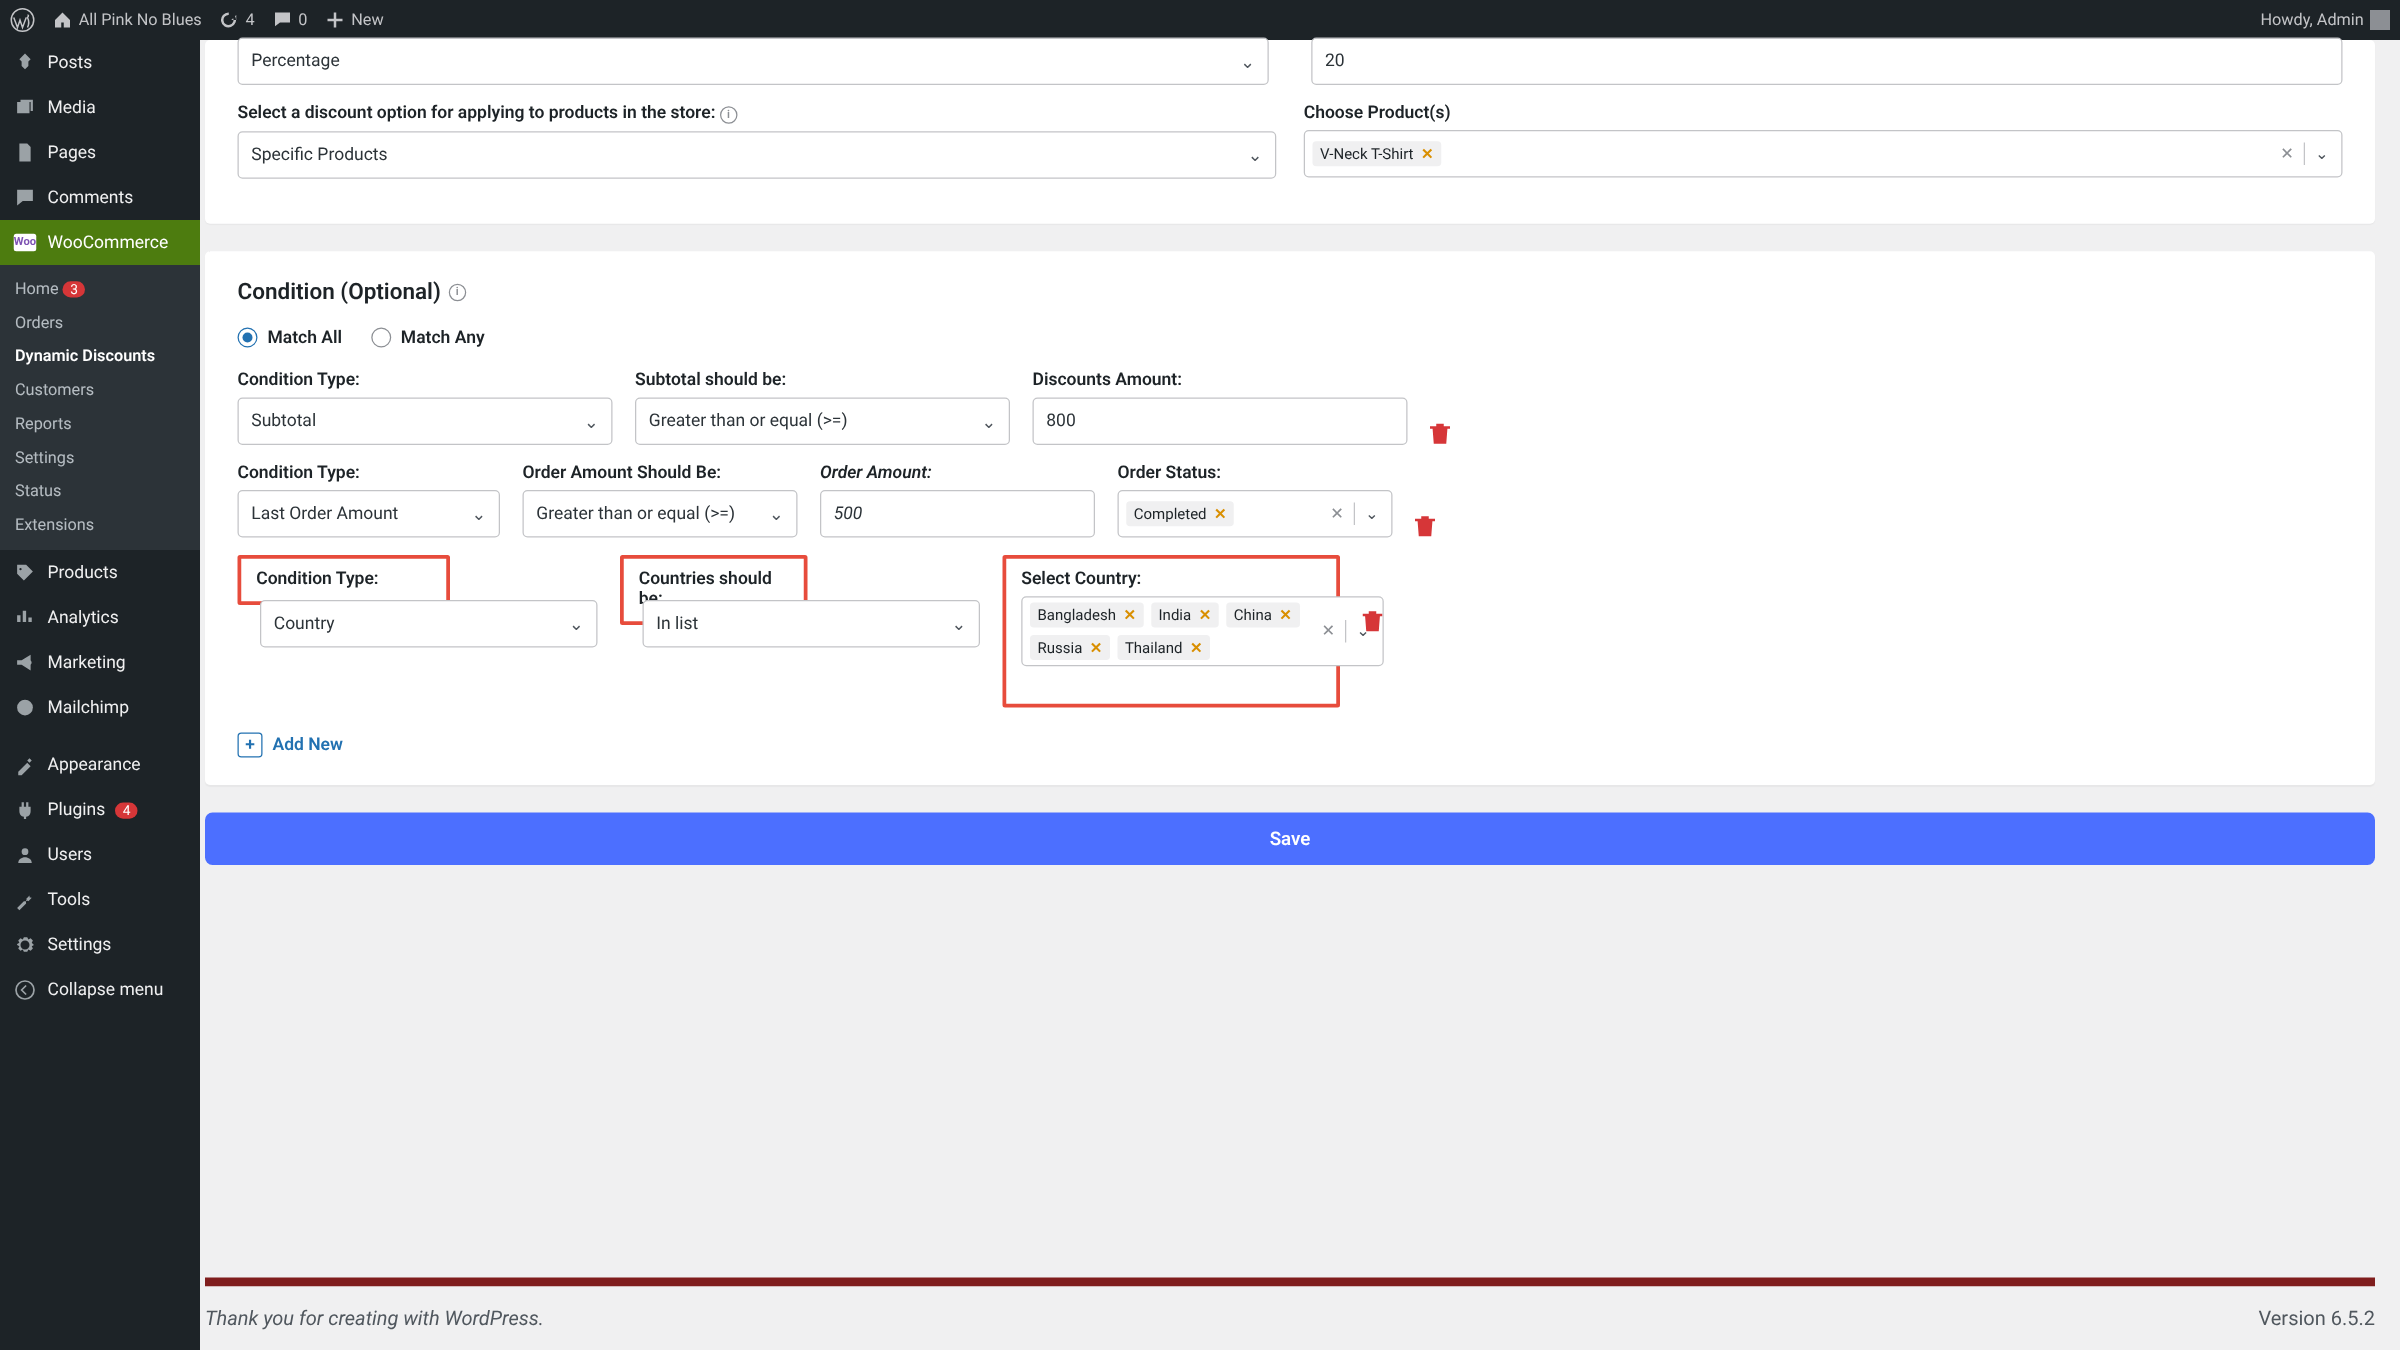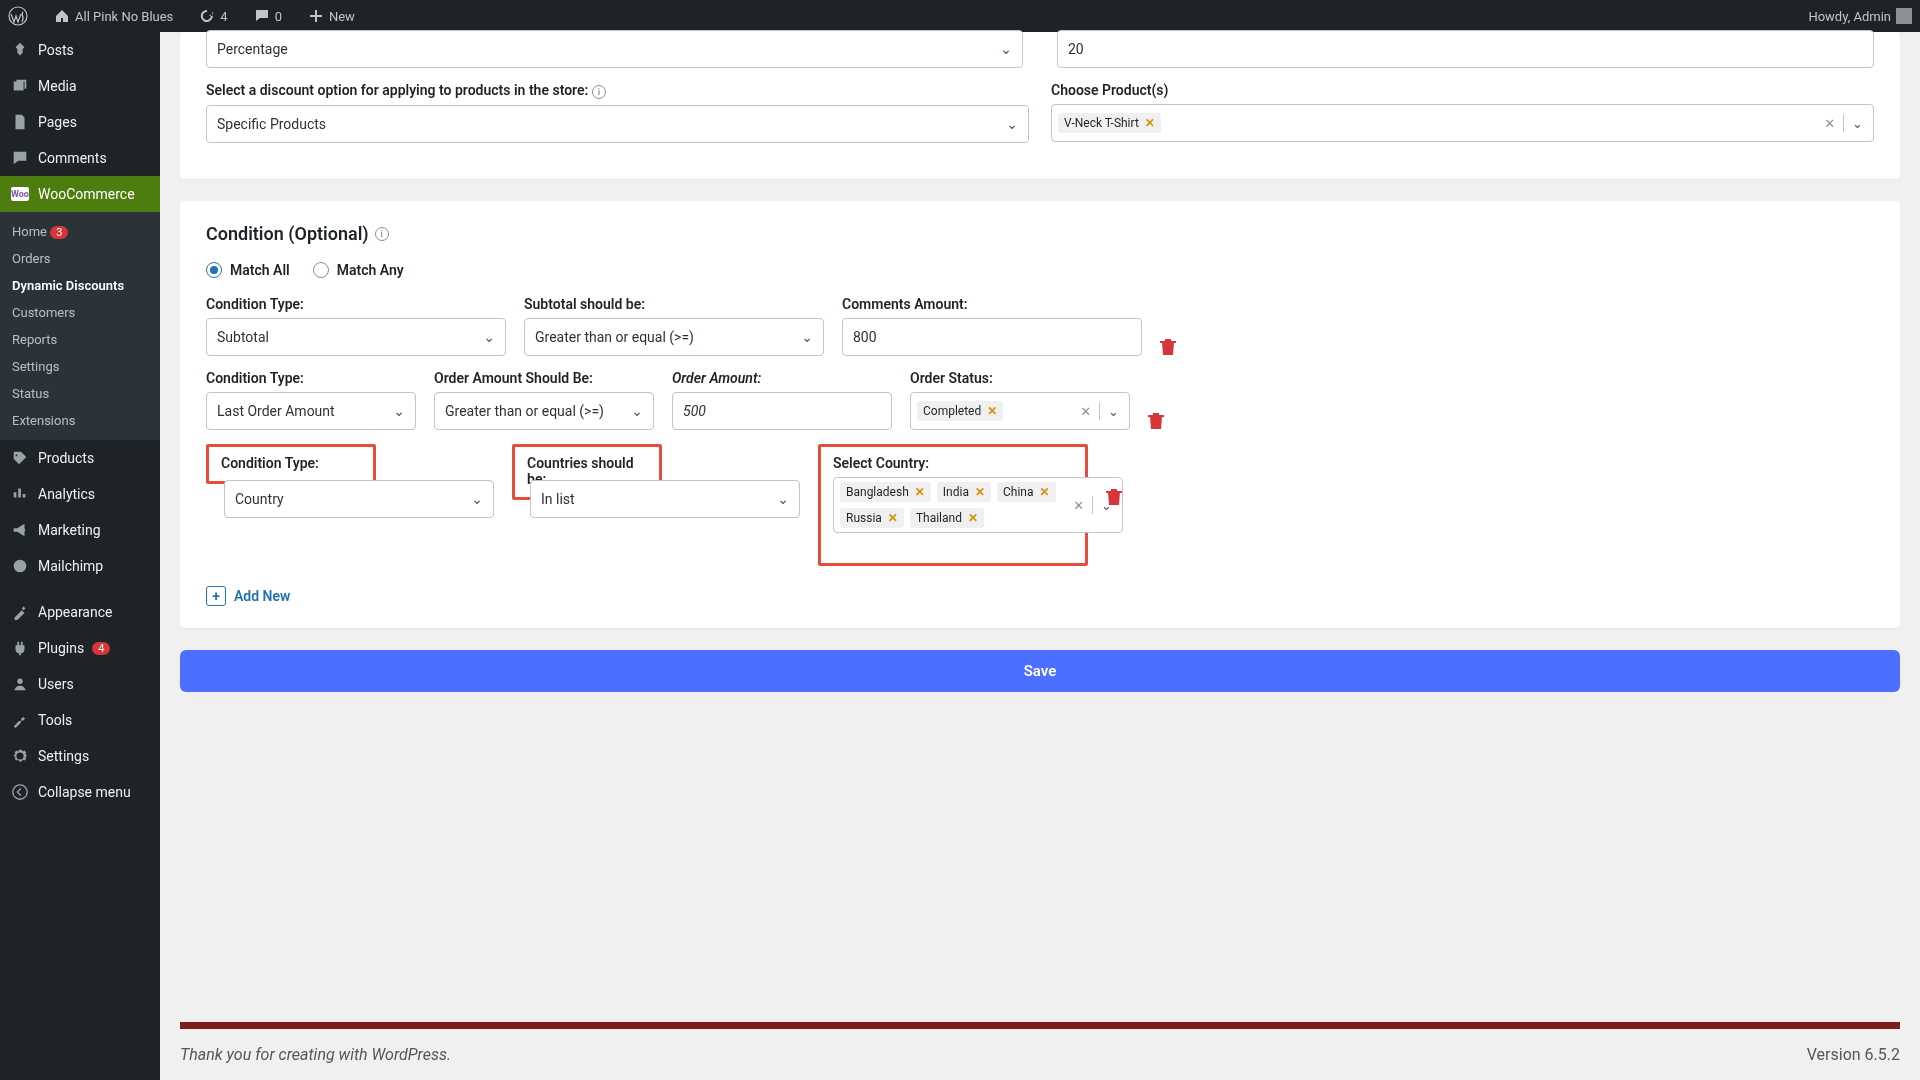--- a/index.html
+++ b/index.html
@@ -1,38 +1,38 @@
 <!DOCTYPE html>
 <html><head>
 <meta charset="utf-8">
 <style>
 * { margin: 0; padding: 0; box-sizing: border-box; font-family: -apple-system, BlinkMacSystemFont, "Segoe UI", Roboto, sans-serif; }
 body { background: #f0f0f1; font-size: 13px; color: #1d2327; }
 
 
 .admin-bar { height: 32px; background: #1d2327; color: #c3c4c7; display: flex; align-items: center; padding: 0 8px; justify-content: space-between; font-size: 13px; }
-.admin-bar-left, .admin-bar-right { display: flex; align-items: center; gap: 26px; }
+.admin-bar-left, .admin-bar-right { display: flex; align-items: center; gap: 14px; }
 .admin-bar-item { display: flex; align-items: center; gap: 5px; cursor: pointer; color: #c3c4c7; }
 .avatar-sq { width: 16px; height: 16px; background: #8c8f94; }
 
 
 .sidebar { position: fixed; left: 0; top: 32px; bottom: 0; width: 160px; background: #1d2327; color: #f0f0f1; font-size: 14px; }
 .menu-item { display: flex; align-items: center; gap: 8px; padding: 8px 10px; color: #f0f0f1; cursor: pointer; }
 .menu-item.active { background: #4d7c0f; color: #fff; position: relative; }
 .menu-item.active::after { content: ""; position: absolute; right: -8px; top: 50%; transform: translateY(-50%); border: 8px solid transparent; border-right-color: #f0f0f1; }
 .menu-icon { width: 20px; height: 20px; display: inline-flex; align-items: center; justify-content: center; color: rgba(240,246,252,.6); }
 .menu-item.active .menu-icon { color: #fff; }
 .submenu { background: #2c3338; padding: 6px 0; }
 .submenu-item { padding: 6px 12px; color: rgba(240,246,252,.7); cursor: pointer; font-size: 13px; }
 .submenu-item.current { color: #fff; font-weight: 600; }
 .badge-count { background: #d63638; color: #fff; border-radius: 9px; font-size: 11px; padding: 0 6px; min-width: 18px; text-align: center; display: inline-block; }
 .woo-icon { width: 18px; height: 14px; background: #fff; color: #7f54b3; border-radius: 2px; font-size: 9px; font-weight: bold; display: inline-flex; align-items: center; justify-content: center; }
 
 
-.content { margin-left: 160px; padding: 0 20px 0 20px; min-height: calc(100vh - 32px); display: flex; flex-direction: column; }
+.content { margin-left: 160px; padding: 0 20px 0 4px; min-height: calc(100vh - 32px); display: flex; flex-direction: column; }
 .panel { background: #fff; border-radius: 4px; padding: 22px 26px; margin-bottom: 22px; box-shadow: 0 1px 1px rgba(0,0,0,.04); }
 .row { display: flex; gap: 22px; margin-bottom: 14px; }
 .field { display: flex; flex-direction: column; gap: 6px; }
 .field-label { font-weight: 600; font-size: 14px; color: #1d2327; }
 .select, .input { height: 38px; border: 1px solid #c3c4c7; border-radius: 4px; background: #fff; padding: 0 10px; font-size: 14px; color: #2c3338; position: relative; display: flex; align-items: center; }
 .select { justify-content: space-between; cursor: pointer; }
 .chev { color: #50575e; }
 .multi { min-height: 38px; border: 1px solid #c3c4c7; border-radius: 4px; background: #fff; display: flex; align-items: center; flex-wrap: wrap; gap: 6px; padding: 4px 6px; }
 .multi .tags { display: flex; flex-wrap: wrap; gap: 6px; flex: 1; }
 .multi .ctrl { display: flex; align-items: center; gap: 8px; color: #8c8f94; padding-right: 4px; }
@@ -307,21 +307,21 @@
           </div>
       </div>
       <div class="field" style="width:300px;">
         <label class="field-label">Subtotal should be:</label>
         <div class="select">
             <span>Greater than or equal (&gt;=)</span>
             <span class="chev">⌄</span>
           </div>
       </div>
       <div class="field" style="width:300px;">
-        <label class="field-label">Comments Amount:</label>
+        <label class="field-label">Discounts Amount:</label>
         <div class="input">
             <span>800</span>
           </div>
       </div>
       <span class="trash">
           <svg width="16" height="18" viewBox="0 0 16 18">
             <path d="M2 4h12l-1 13H3zM5 1h6v2H5zM0 3h16v2H0z" fill="#d63638"></path>
           </svg>
         </span>
     </div>

